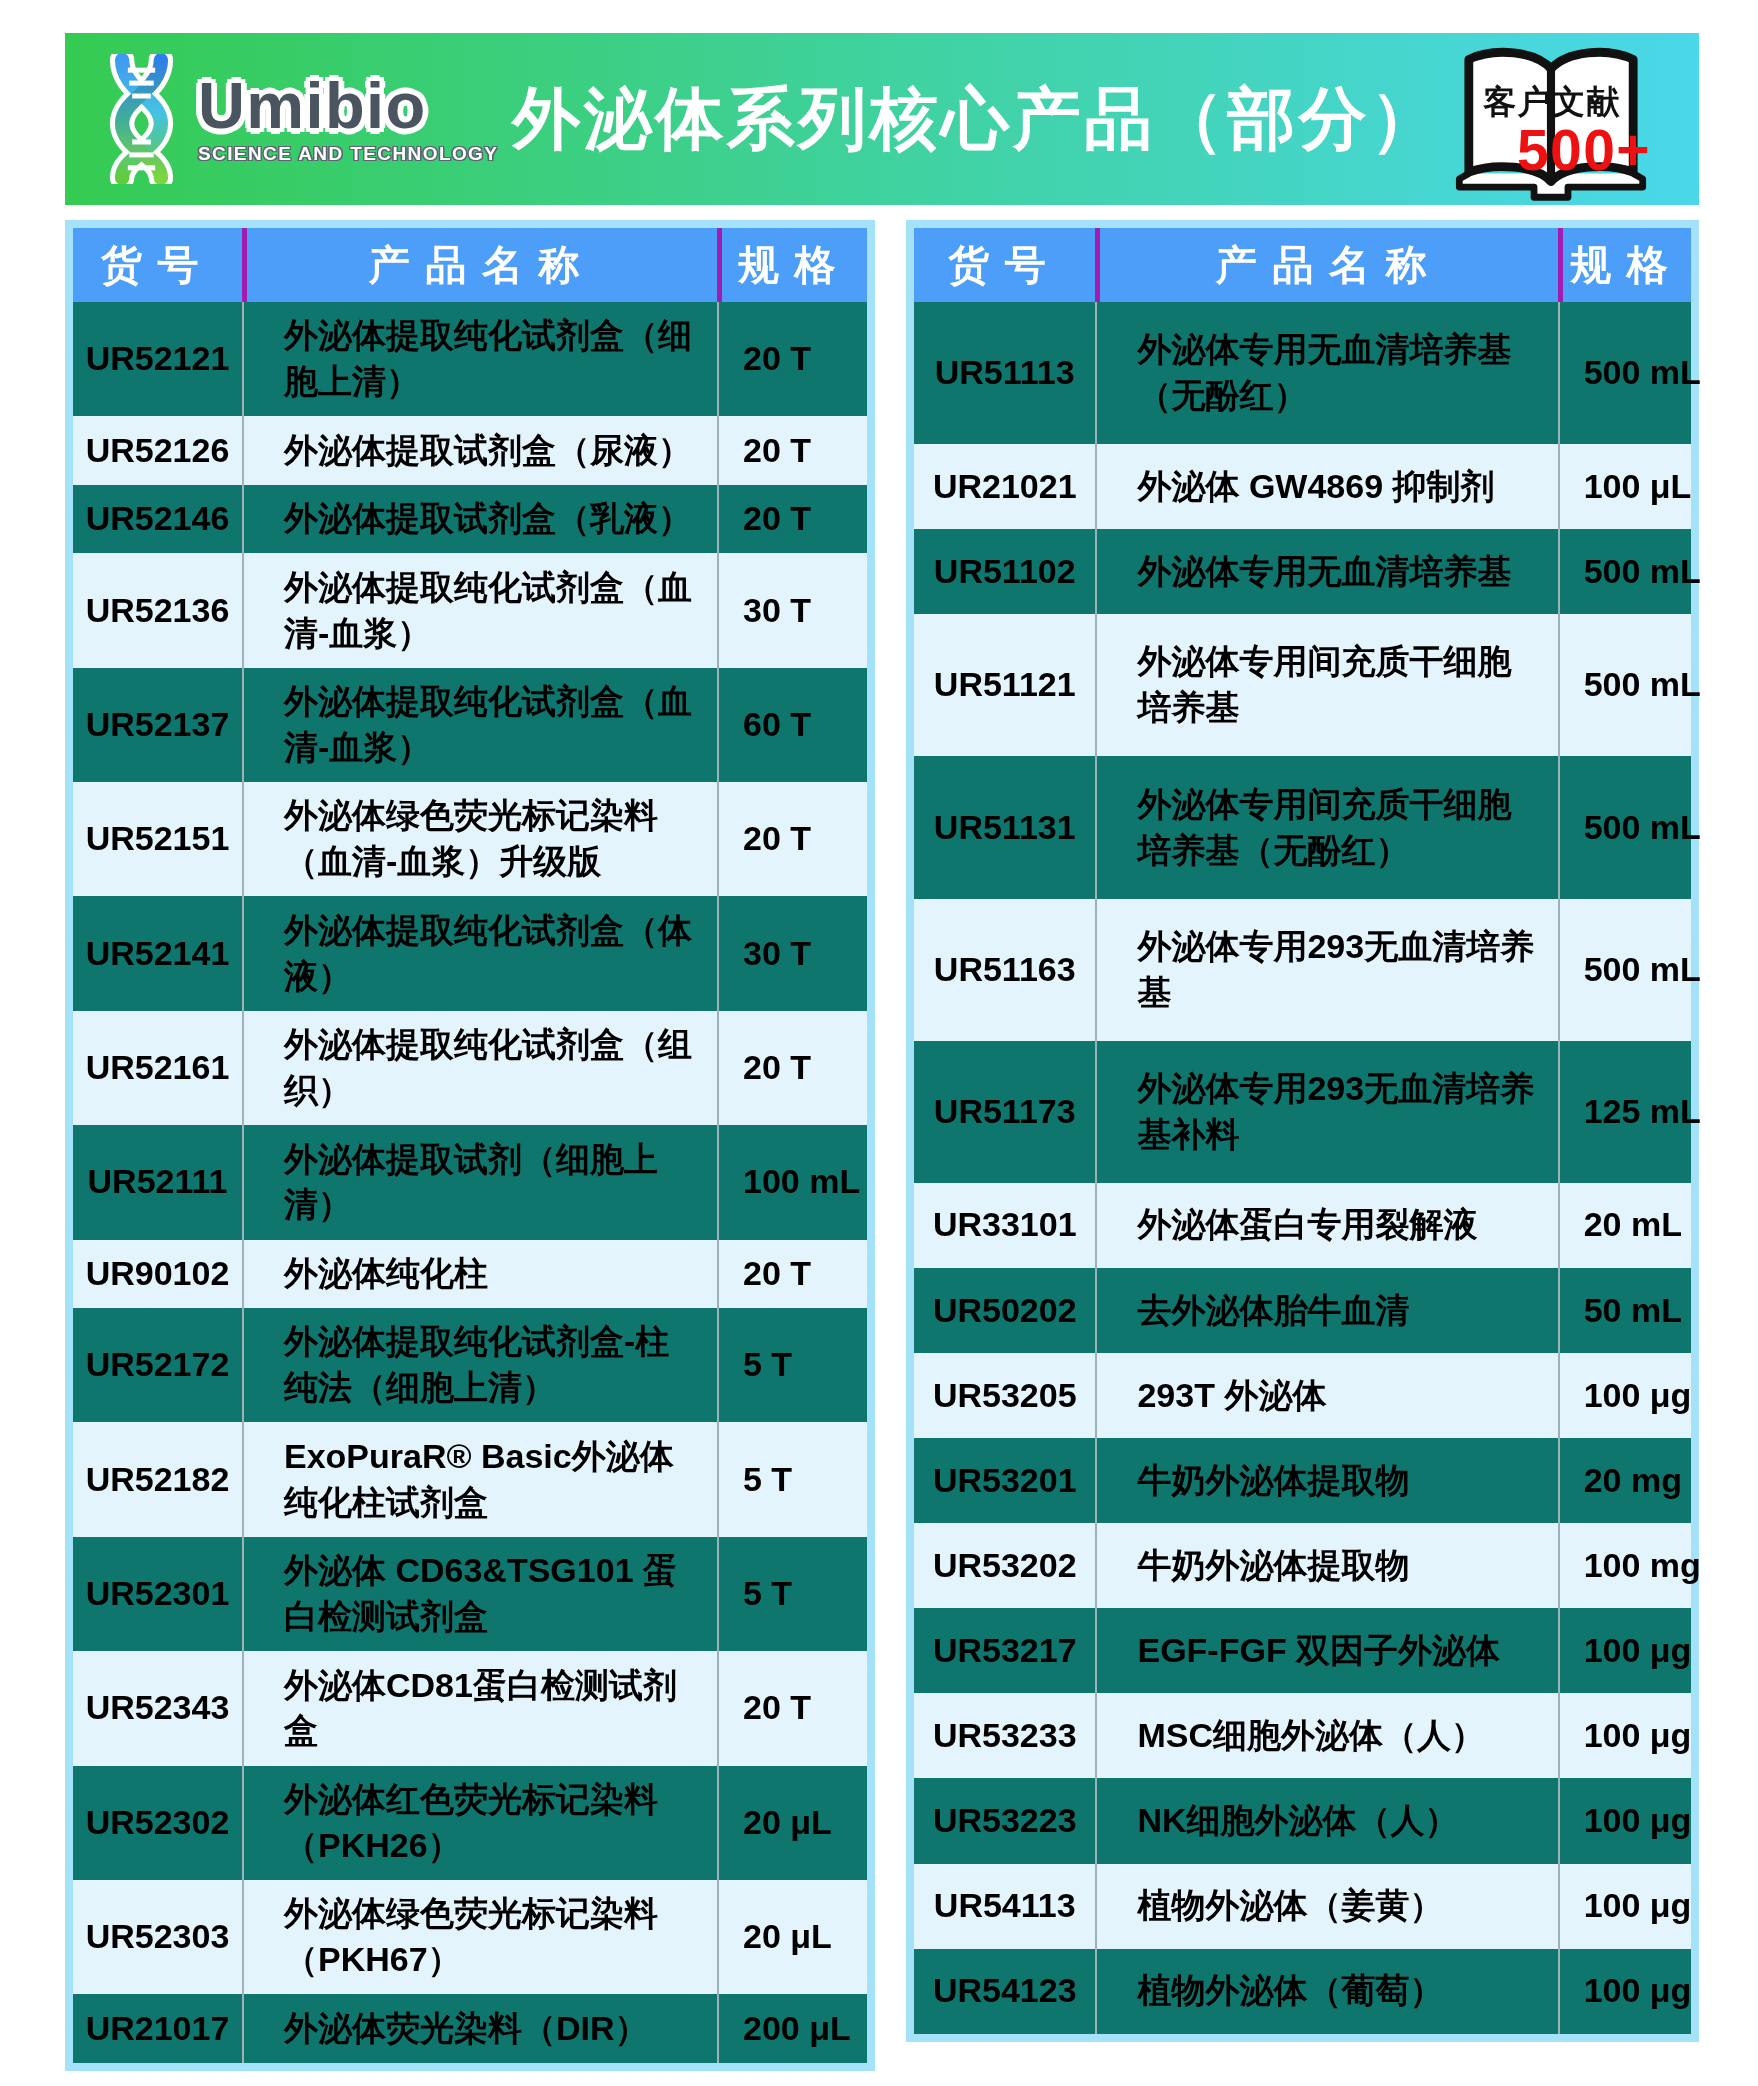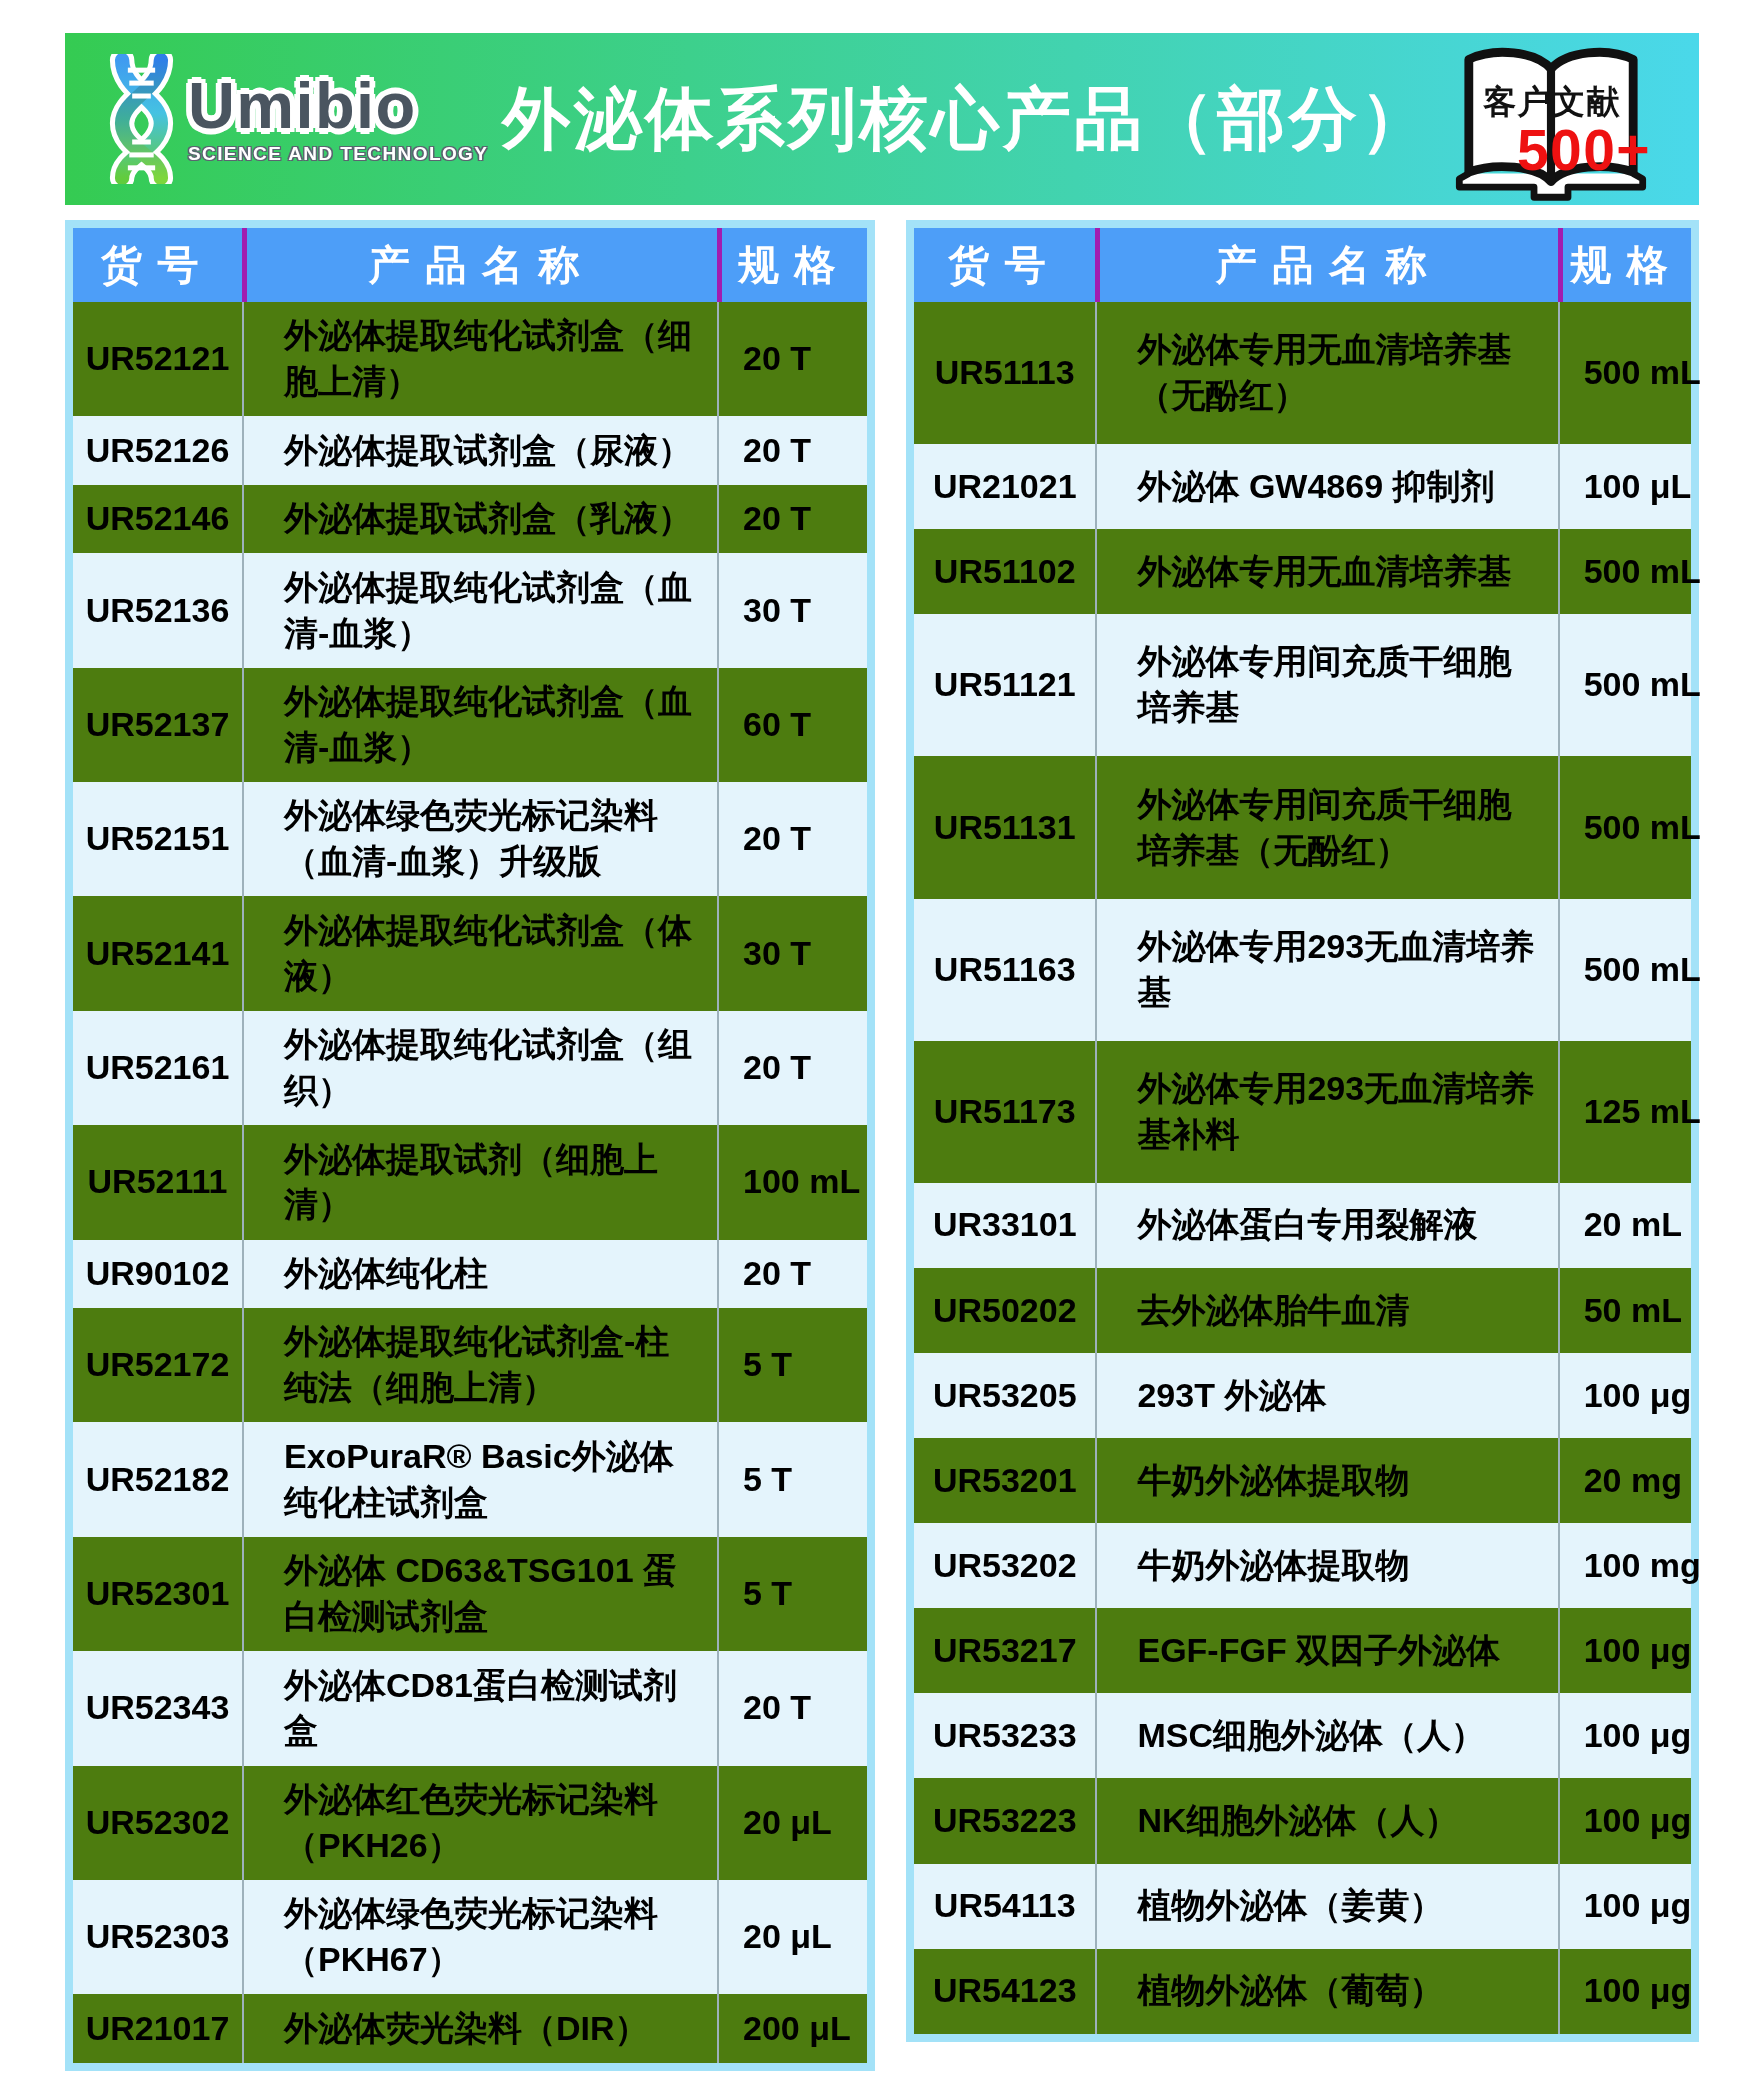--- a/index.html
+++ b/index.html
@@ -18,21 +18,21 @@
   body{font-family:"Liberation Sans","DejaVu Sans",sans-serif;font-weight:bold;color:#000;}
 
   
   .band{
     position:absolute;left:65px;top:33px;width:1634px;height:172px;
     background:linear-gradient(90deg,var(--header-grad-start) 0%,var(--header-grad-end) 100%);
     display:flex;align-items:center;
   }
   .logo{display:flex;align-items:center;margin-left:37px;}
   .logo svg{display:block;}
-  .logo-text{margin-left:7px;}
+  .logo-text{margin-left:17px;}
   .brand{
     font-size:65px;line-height:1;color:var(--brand-text-color);letter-spacing:1.4px;
     text-shadow:-4.3px -4.3px 0 #fff,4.3px -4.3px 0 #fff,-4.3px 4.3px 0 #fff,4.3px 4.3px 0 #fff,
                 -5.7px 0 0 #fff,5.7px 0 0 #fff,0 -5.7px 0 #fff,0 5.7px 0 #fff;
   }
   .tagline{
     margin-top:4.3px;font-size:19px;letter-spacing:1.4px;color:#fff;
     text-shadow:-1.4px -1.4px 0 #5a6570,1.4px -1.4px 0 #5a6570,-1.4px 1.4px 0 #5a6570,1.4px 1.4px 0 #5a6570;
   }
   .page-title{
@@ -47,21 +47,21 @@
   .badge-count{
     position:absolute;left:0;top:78px;width:100%;text-align:right;
     font-size:57px;color:var(--badge-count-color);letter-spacing:1.4px;
   }
 
   
   .product-table{
     position:absolute;top:220px;height:1822px;
     border:8.5px solid var(--table-border);
     border-collapse:separate;border-spacing:0;
-    table-layout:fixed;background:#4d7c0f;
+    table-layout:fixed;background:#0f766e;
   }
   .table-left{left:65px;width:810px;}
   .table-right{left:906px;width:793px;}
 
   .product-table th{
     background:var(--table-header-bg);color:#fff;
     font-size:41px;font-weight:bold;letter-spacing:15.6px;text-align:center;
     height:74px;vertical-align:middle;
   }
   .product-table th + th{border-left:5px solid #a21caf;}

